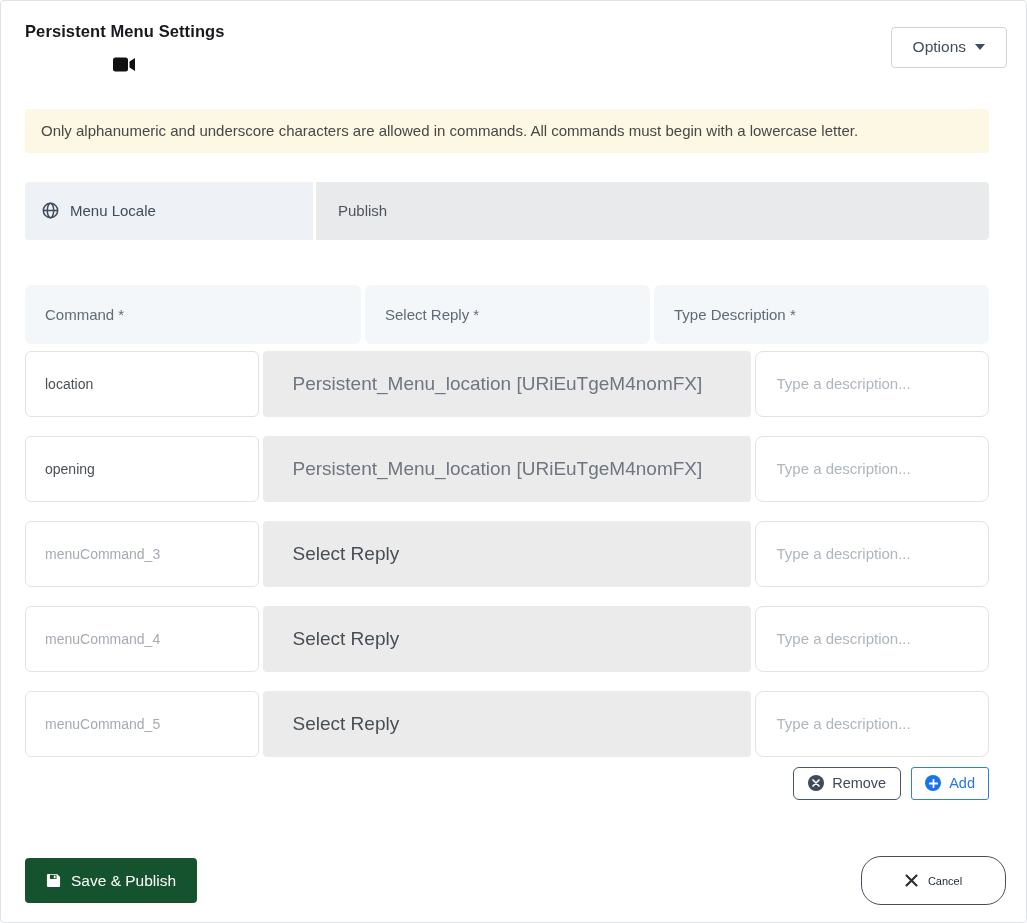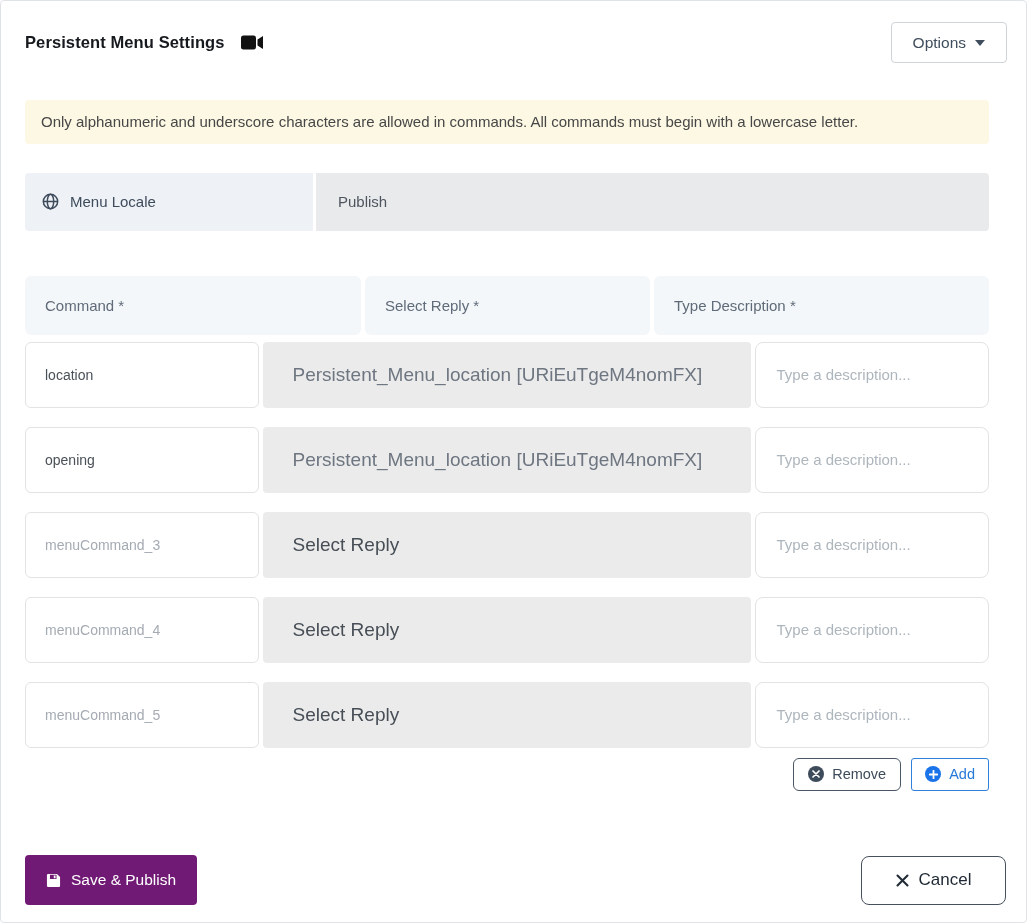--- a/index.html
+++ b/index.html
@@ -4,21 +4,21 @@
 <style>
   * { margin:0; padding:0; box-sizing:border-box; }
   html,body { width:1027px; height:923px; background:#fff; }
   body { font-family:"Liberation Sans","DejaVu Sans",sans-serif; }
   .card {
     width:1027px; height:923px; background:#fff;
     border:1px solid #dfe3e8; border-radius:4px; position:relative; overflow:hidden;
   }
   
   .top-bar { display:flex; align-items:center; justify-content:space-between; padding:21px 19px 15px 24px; }
-  .title-wrap { display:flex; align-items:center; gap:16px; }
+  .title-wrap { display:flex; align-items:center; gap:16px;flex-direction:column; }
   .page-title { font-size:16.5px; font-weight:bold; color:#16191d; letter-spacing:.1px; }
   .video-icon { display:inline-flex; }
   .btn-options {
     background:#fff; border:1px solid #ced4da; border-radius:4px; height:41px; padding:0 21px;
     font-size:15.5px; color:#3f4d5c; display:flex; align-items:center; gap:9px; cursor:pointer;
     font-family:inherit;
   }
   .caret-down { width:0; height:0; border-left:5px solid transparent; border-right:5px solid transparent; border-top:6px solid #3f4d5c; display:inline-block; }
   
   .alert {
@@ -73,26 +73,26 @@
   .btn-add {
     background:#fff; border:1px solid #2f80d9; border-radius:3px; height:33px; padding:0 13px;
     display:flex; align-items:center; gap:8px; font-size:14.5px; color:#2779d8; cursor:pointer; font-family:inherit;
   }
   .circle-ic { width:16px; height:16px; border-radius:50%; display:inline-flex; align-items:center; justify-content:center; }
   .circle-dark { background:#3e4b5b; }
   .circle-blue { background:#1a73e8; }
   
   .footer { position:absolute; left:24px; right:20px; bottom:17px; display:flex; align-items:center; justify-content:space-between; }
   .btn-save {
-    background:#701a75; border:none; border-radius:4px; height:50px; padding:0 21px;
+    background:#14532d; border:none; border-radius:4px; height:45px; padding:0 21px;
     display:flex; align-items:center; gap:10px; font-size:15.5px; color:#fff; cursor:pointer; font-family:inherit;
   }
   .btn-cancel {
-    background:#fff; border:1px solid #46505c; border-radius:8px; height:49px; width:145px;
-    display:flex; align-items:center; justify-content:center; gap:10px; font-size:17px; color:#1e2833;
+    background:#fff; border:1px solid #46505c; border-radius:20px; height:49px; width:145px;
+    display:flex; align-items:center; justify-content:center; gap:10px; font-size:11px; color:#1e2833;
     cursor:pointer; font-family:inherit;
   }
 </style>
 </head>
 <body>
 
 <div class="card">
 
   <div class="top-bar">
     <div class="title-wrap">

